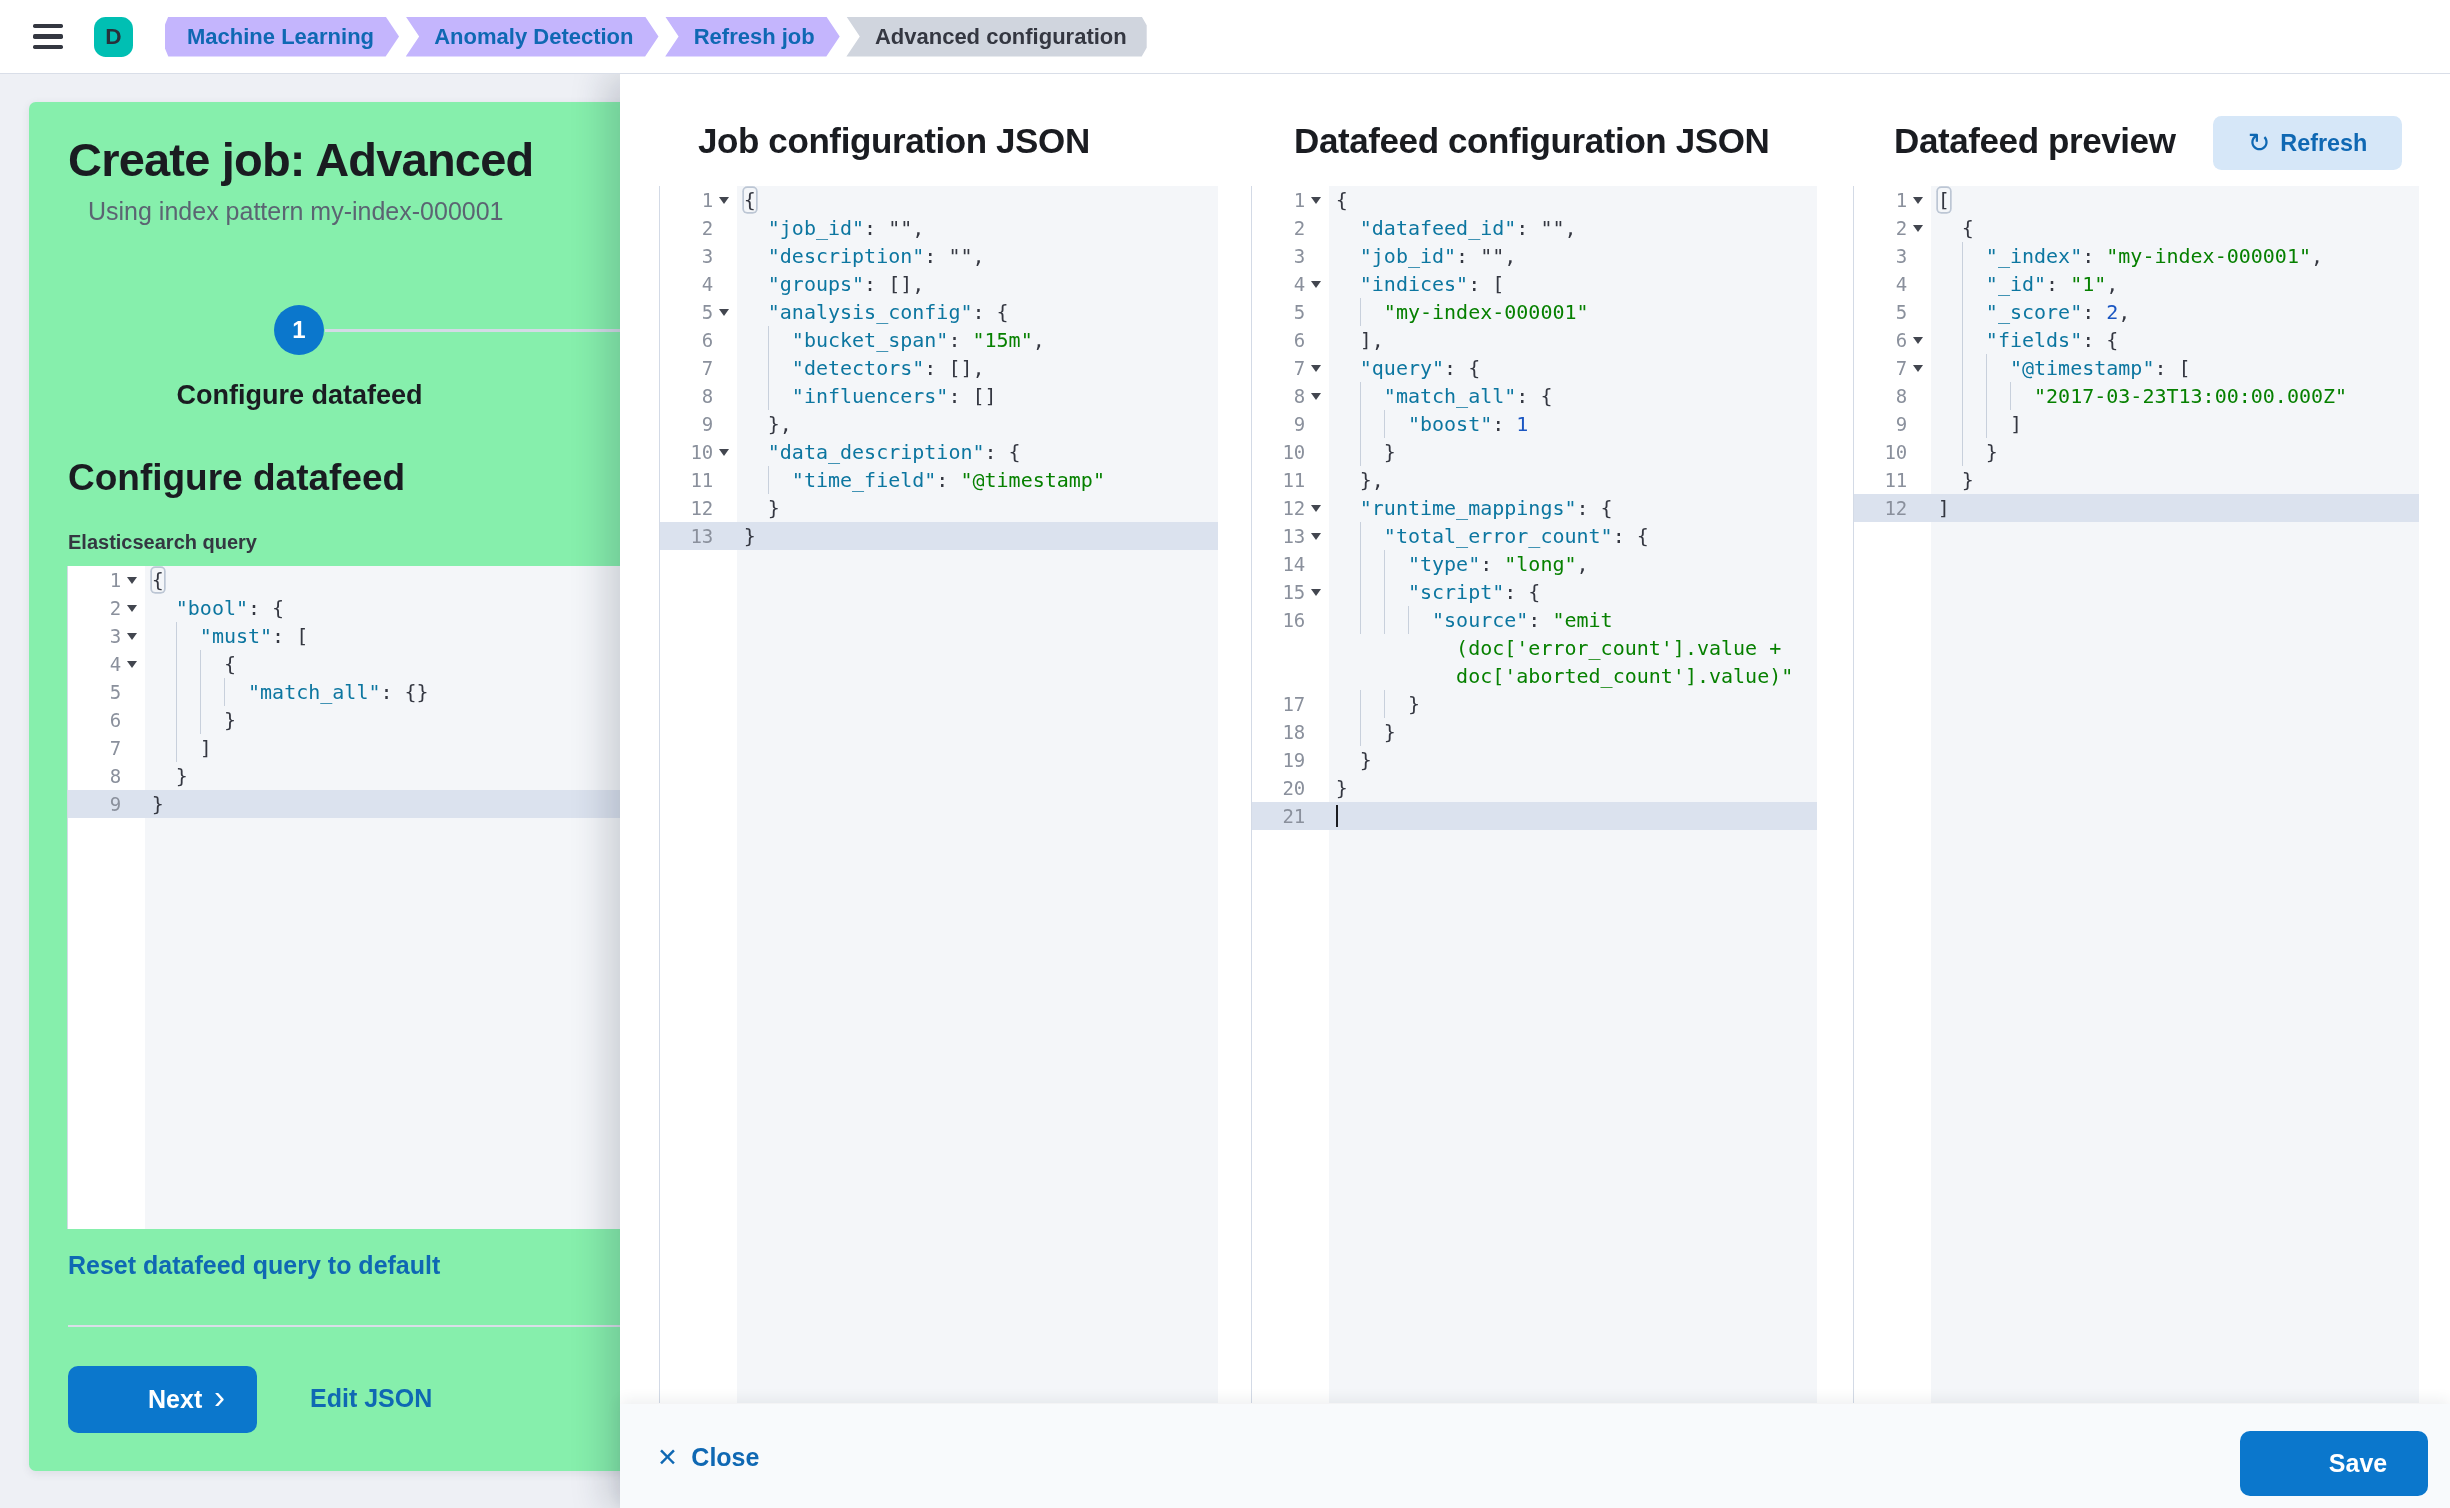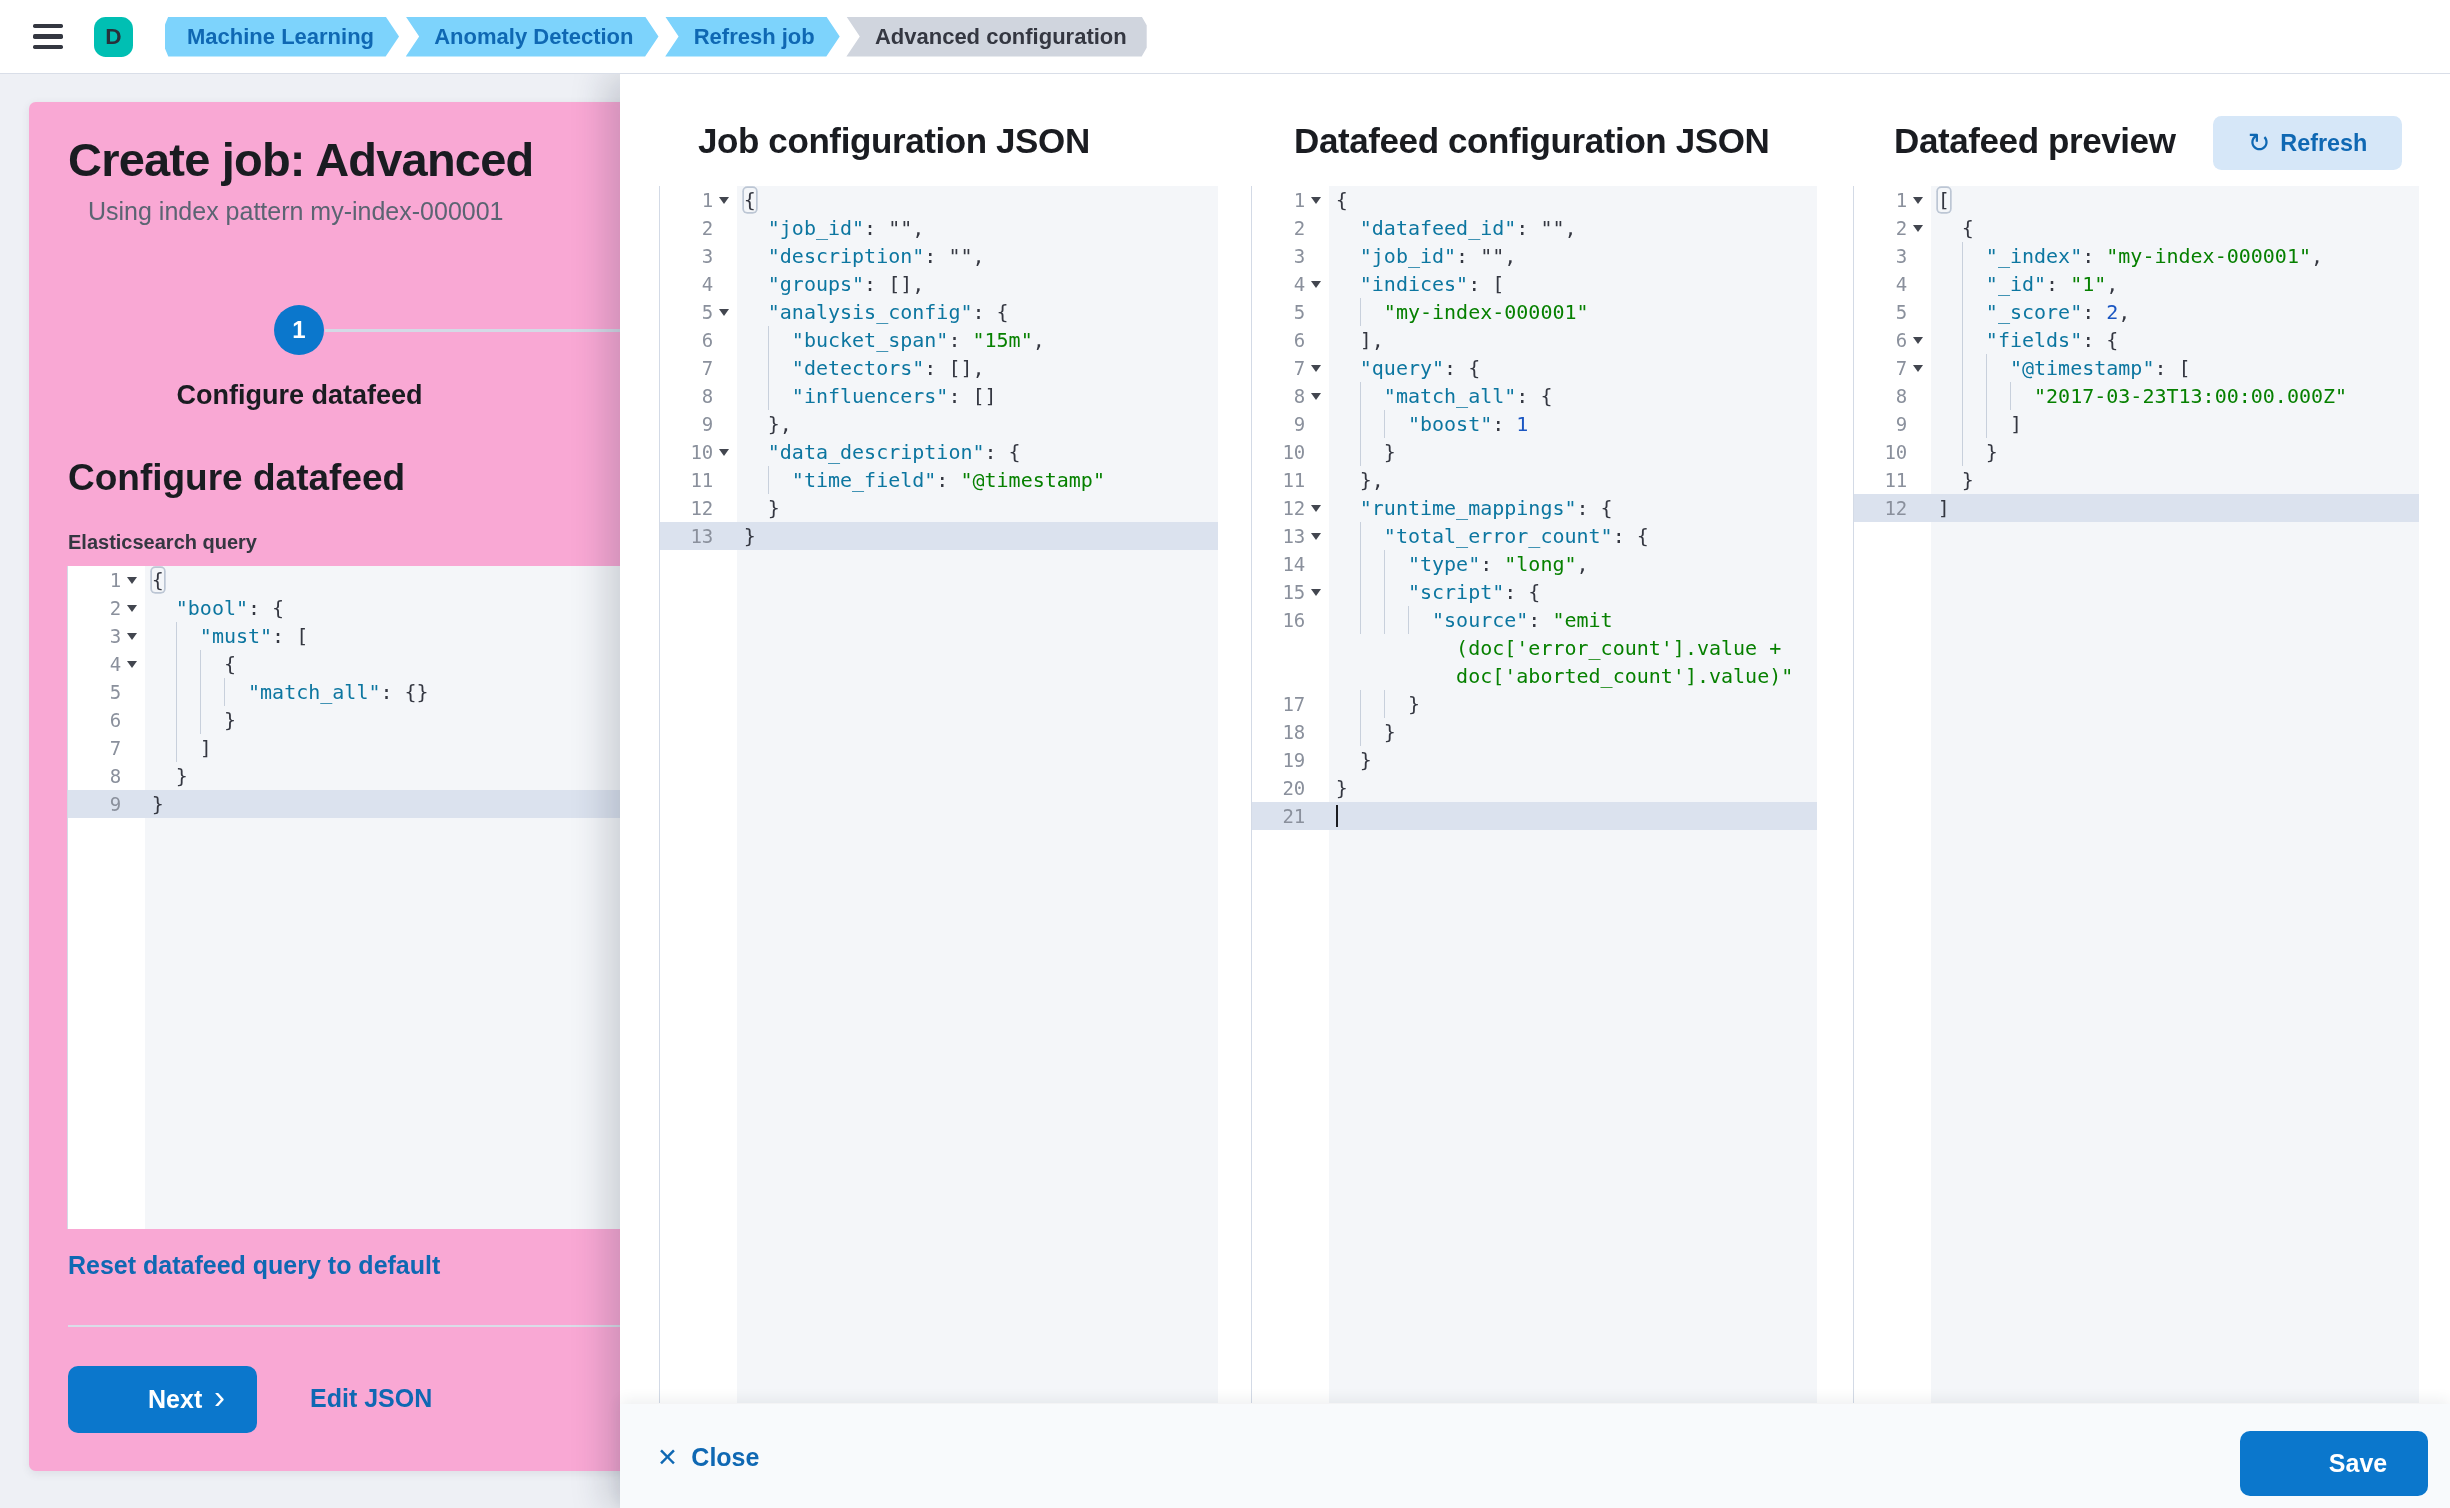--- a/index.html
+++ b/index.html
@@ -20,35 +20,35 @@
   .burger i { display:block; height:4.2px; border-radius:1.7px; background:#343741; }
   .avatar {
     width:39px; height:40px; border-radius:11.7px; margin-left:31px;
     background:#00bfb3; color:#27313a; font-weight:bold; font-size:22.6px;
     display:flex; align-items:center; justify-content:center; cursor:pointer;
   }
   .crumbs { display:flex; align-items:center; gap:6.7px; margin-left:32px; }
   .crumb {
     height:40px; display:flex; align-items:center;
     padding:0 25px 0 28.5px; font-size:22px; font-weight:bold;
-    background:#7dd3fc; color:#0f68b3; white-space:nowrap; cursor:pointer;
+    background:#c4b5fd; color:#0f68b3; white-space:nowrap; cursor:pointer;
     clip-path:polygon(0 0, calc(100% - 13.4px) 0, 100% 50%, calc(100% - 13.4px) 100%, 0 100%, 13.4px 50%);
   }
   .crumb.first {
     padding-left:22px;
     clip-path:polygon(3.3px 0, calc(100% - 13.4px) 0, 100% 50%, calc(100% - 13.4px) 100%, 3.3px 100%, 0 80%, 0 20%);
   }
   .crumb.current {
     background:#d0d5de; color:#343741; cursor:default; padding-right:20px;
     clip-path:polygon(0 0, calc(100% - 5px) 0, 100% 22%, 100% 78%, calc(100% - 5px) 100%, 0 100%, 13.4px 50%);
   }
   
   .card {
     position:absolute; left:29px; top:102px; width:607px; height:1369px;
-    background:#f9a8d4; border-radius:6.7px; box-shadow:0 2.5px 8.4px rgba(50,60,80,.09);
+    background:#86efac; border-radius:6.7px; box-shadow:0 2.5px 8.4px rgba(50,60,80,.09);
     z-index:10;
   }
   .wiz-title { position:absolute; left:39px; top:30px; font-size:47px; font-weight:bold; color:#1a1c21; letter-spacing:-0.8px; }
   .wiz-sub   { position:absolute; left:39px; top:95px; font-size:25px; color:#5b6472;margin-left:20px; }
   .step-circle {
     position:absolute; left:245px; top:203px; width:50px; height:50px; border-radius:50%;
     background:#0b77cc; color:#fff; font-size:24px; font-weight:bold;
     display:flex; align-items:center; justify-content:center; cursor:pointer; z-index:2;
   }
   .step-line { position:absolute; left:296px; top:227px; width:311px; height:2.5px; background:#d3dae6; }

